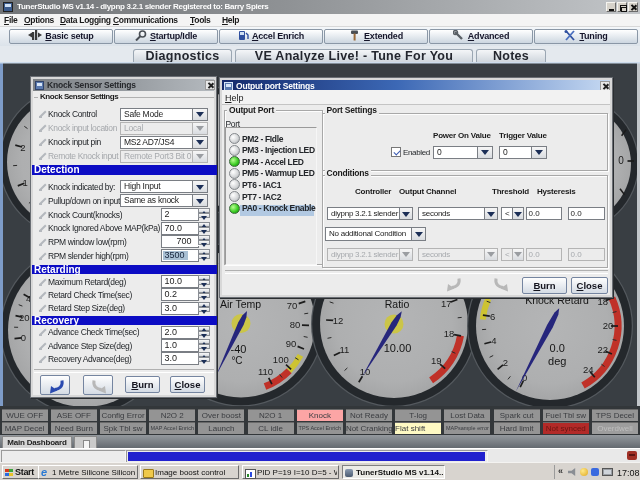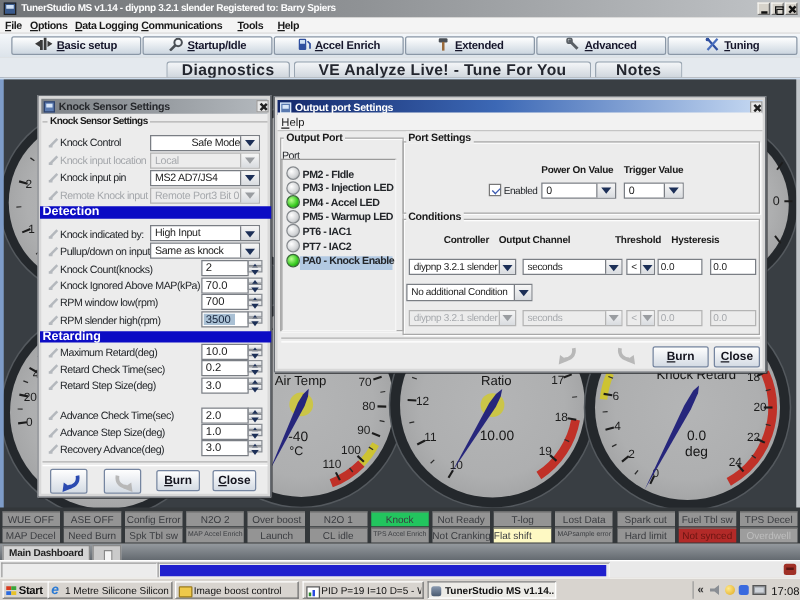--- a/index.html
+++ b/index.html
@@ -267,21 +267,21 @@
 <rect x="637" y="62" width="3" height="372" fill="#c2c6ca"></rect>
 <rect x="0" y="62" width="640" height="1.5" fill="#cddcEC"></rect>
 </svg></div>
 <div class="abs" style="left:0;top:406px;width:640px;height:29px;background:#33373a;z-index:3;">
 <div class="abs" style="left:1.5px;top:3px;width:46.2px;height:12px;background:#949494;border-top:1px solid #6a6a6a;box-sizing:border-box;text-align:center;font-size:8px;color:#3a3c40;line-height:11px;white-space:nowrap;overflow:hidden;">WUE OFF</div>
 <div class="abs" style="left:50.7px;top:3px;width:46.2px;height:12px;background:#949494;border-top:1px solid #6a6a6a;box-sizing:border-box;text-align:center;font-size:8px;color:#3a3c40;line-height:11px;white-space:nowrap;overflow:hidden;">ASE OFF</div>
 <div class="abs" style="left:99.9px;top:3px;width:46.2px;height:12px;background:#949494;border-top:1px solid #6a6a6a;box-sizing:border-box;text-align:center;font-size:8px;color:#3a3c40;line-height:11px;white-space:nowrap;overflow:hidden;">Config Error</div>
 <div class="abs" style="left:149.10000000000002px;top:3px;width:46.2px;height:12px;background:#949494;border-top:1px solid #6a6a6a;box-sizing:border-box;text-align:center;font-size:8px;color:#3a3c40;line-height:11px;white-space:nowrap;overflow:hidden;">N2O 2</div>
 <div class="abs" style="left:198.3px;top:3px;width:46.2px;height:12px;background:#949494;border-top:1px solid #6a6a6a;box-sizing:border-box;text-align:center;font-size:8px;color:#3a3c40;line-height:11px;white-space:nowrap;overflow:hidden;">Over boost</div>
 <div class="abs" style="left:247.5px;top:3px;width:46.2px;height:12px;background:#949494;border-top:1px solid #6a6a6a;box-sizing:border-box;text-align:center;font-size:8px;color:#3a3c40;line-height:11px;white-space:nowrap;overflow:hidden;">N2O 1</div>
-<div class="abs" style="left:296.70000000000005px;top:3px;width:46.2px;height:12px;background:#22c55e;border-top:1px solid #6a6a6a;box-sizing:border-box;text-align:center;font-size:8px;color:#3a3c40;line-height:11px;white-space:nowrap;overflow:hidden;">Knock</div>
+<div class="abs" style="left:296.70000000000005px;top:3px;width:46.2px;height:12px;background:#fca5a5;border-top:1px solid #6a6a6a;box-sizing:border-box;text-align:center;font-size:8px;color:#3a3c40;line-height:11px;white-space:nowrap;overflow:hidden;">Knock</div>
 <div class="abs" style="left:345.90000000000003px;top:3px;width:46.2px;height:12px;background:#949494;border-top:1px solid #6a6a6a;box-sizing:border-box;text-align:center;font-size:8px;color:#3a3c40;line-height:11px;white-space:nowrap;overflow:hidden;">Not Ready</div>
 <div class="abs" style="left:395.1px;top:3px;width:46.2px;height:12px;background:#949494;border-top:1px solid #6a6a6a;box-sizing:border-box;text-align:center;font-size:8px;color:#3a3c40;line-height:11px;white-space:nowrap;overflow:hidden;">T-log</div>
 <div class="abs" style="left:444.3px;top:3px;width:46.2px;height:12px;background:#949494;border-top:1px solid #6a6a6a;box-sizing:border-box;text-align:center;font-size:8px;color:#3a3c40;line-height:11px;white-space:nowrap;overflow:hidden;">Lost Data</div>
 <div class="abs" style="left:493.5px;top:3px;width:46.2px;height:12px;background:#949494;border-top:1px solid #6a6a6a;box-sizing:border-box;text-align:center;font-size:8px;color:#3a3c40;line-height:11px;white-space:nowrap;overflow:hidden;">Spark cut</div>
 <div class="abs" style="left:542.7px;top:3px;width:46.2px;height:12px;background:#949494;border-top:1px solid #6a6a6a;box-sizing:border-box;text-align:center;font-size:8px;color:#3a3c40;line-height:11px;white-space:nowrap;overflow:hidden;">Fuel Tbl sw</div>
 <div class="abs" style="left:591.9000000000001px;top:3px;width:46.2px;height:12px;background:#949494;border-top:1px solid #6a6a6a;box-sizing:border-box;text-align:center;font-size:8px;color:#3a3c40;line-height:11px;white-space:nowrap;overflow:hidden;">TPS Decel</div>
 <div class="abs" style="left:1.5px;top:16px;width:46.2px;height:12px;background:#949494;border-top:1px solid #6a6a6a;box-sizing:border-box;text-align:center;font-size:8px;color:#3a3c40;line-height:11px;white-space:nowrap;overflow:hidden;">MAP Decel</div>
 <div class="abs" style="left:50.7px;top:16px;width:46.2px;height:12px;background:#949494;border-top:1px solid #6a6a6a;box-sizing:border-box;text-align:center;font-size:8px;color:#3a3c40;line-height:11px;white-space:nowrap;overflow:hidden;">Need Burn</div>
 <div class="abs" style="left:99.9px;top:16px;width:46.2px;height:12px;background:#949494;border-top:1px solid #6a6a6a;box-sizing:border-box;text-align:center;font-size:8px;color:#3a3c40;line-height:11px;white-space:nowrap;overflow:hidden;">Spk Tbl sw</div>
 <div class="abs" style="left:149.10000000000002px;top:16px;width:46.2px;height:12px;background:#949494;border-top:1px solid #6a6a6a;box-sizing:border-box;text-align:center;font-size:5.5px;color:#3a3c40;line-height:11px;white-space:nowrap;overflow:hidden;">MAP Accel Enrich</div>
@@ -362,21 +362,21 @@
         <div style="position:absolute;left:3.5px;top:0.5px;width:1.6px;height:7px;background:#202020;transform:rotate(-45deg);"></div>
       </div>
 </div>
 <div class="abs" style="left:3px;top:20px;width:180px;height:1px;background:#b0b0b0;"></div>
 <div class="abs" style="left:7px;top:15px;font-size:8px;font-weight:bold;color:#1a1a1a;background:#ececec;padding:0 2px;letter-spacing:-0.45px;">Knock Sensor Settings</div>
 <div style="position:absolute;left:8px;top:33px;width:8px;height:8px;">
       <div style="position:absolute;left:3px;top:0px;width:2px;height:8px;background:#b4b8bd;transform:rotate(45deg);"></div>
       <div style="position:absolute;left:0px;top:6px;width:3px;height:2px;background:#b4b8bd;"></div>
     </div>
 <div style="position:absolute;left:17px;top:32px;font-size:8.5px;color:#23262a;white-space:nowrap;letter-spacing:-0.35px;">Knock Control</div>
-<div style="position:absolute;left:89px;top:30.5px;width:88px;height:13px;background:#ffffff;border:1px solid #7a7e84;box-sizing:border-box;text-align:right;">
+<div style="position:absolute;left:89px;top:30.5px;width:88px;height:13px;background:#ffffff;border:1px solid #7a7e84;box-sizing:border-box;">
       <div style="position:absolute;left:3px;top:0;right:15px;height:11px;line-height:11px;font-size:8.5px;color:#1c1c1c;white-space:nowrap;overflow:hidden;letter-spacing:-0.25px;">Safe Mode</div>
       <div style="position:absolute;right:0;top:0;width:14px;height:11px;background:linear-gradient(#f6f6f6,#d9dce0);border-left:1px solid #7a7e84;">
         <div style="position:absolute;left:50%;top:50%;margin:-2px 0 0 -4px;width:0;height:0;border-left:4px solid transparent;border-right:4px solid transparent;border-top:5px solid #1c2f57;"></div>
       </div>
     </div>
 <div style="position:absolute;left:8px;top:47px;width:8px;height:8px;">
       <div style="position:absolute;left:3px;top:0px;width:2px;height:8px;background:#b4b8bd;transform:rotate(45deg);"></div>
       <div style="position:absolute;left:0px;top:6px;width:3px;height:2px;background:#b4b8bd;"></div>
     </div>
 <div style="position:absolute;left:17px;top:46px;font-size:8.5px;color:#a4a7ab;white-space:nowrap;letter-spacing:-0.35px;">Knock input location</div>
@@ -458,21 +458,21 @@
     </div>
     <div style="position:absolute;left:166.5px;top:149.5px;width:12px;height:5px;background:linear-gradient(#f8f8f8,#d8dbdf);border:1px solid #8a8e94;box-sizing:border-box;">
       <div style="position:absolute;left:2px;top:2px;width:0;height:0;border-left:3px solid transparent;border-right:3px solid transparent;border-top:4px solid #1c2f57;"></div>
     </div>
 <div style="position:absolute;left:8px;top:160.5px;width:8px;height:8px;">
       <div style="position:absolute;left:3px;top:0px;width:2px;height:8px;background:#b4b8bd;transform:rotate(45deg);"></div>
       <div style="position:absolute;left:0px;top:6px;width:3px;height:2px;background:#b4b8bd;"></div>
     </div>
 <div style="position:absolute;left:17px;top:159.5px;font-size:8.5px;color:#23262a;white-space:nowrap;letter-spacing:-0.35px;">RPM window low(rpm)</div>
 <div style="position:absolute;left:129.5px;top:158.0px;width:38px;height:13px;background:#fff;border:1px solid #7a7e84;box-sizing:border-box;">
-      <div style="position:absolute;left:1px;top:1px;bottom:1px;width:23px;background:#ffffff;line-height:9px;font-size:9px;color:#1c1c1c;padding-left:2px;">700</div>
+      <div style="position:absolute;left:1px;top:1px;bottom:1px;width:23px;background:#ffffff;line-height:9px;font-size:9px;color:#1c1c1c;padding-left:14px;">700</div>
     </div>
     <div style="position:absolute;left:166.5px;top:158.0px;width:12px;height:5px;background:linear-gradient(#f8f8f8,#d8dbdf);border:1px solid #8a8e94;box-sizing:border-box;">
       <div style="position:absolute;left:2px;top:1.5px;width:0;height:0;border-left:3px solid transparent;border-right:3px solid transparent;border-bottom:4px solid #1c2f57;"></div>
     </div>
     <div style="position:absolute;left:166.5px;top:163.0px;width:12px;height:5px;background:linear-gradient(#f8f8f8,#d8dbdf);border:1px solid #8a8e94;box-sizing:border-box;">
       <div style="position:absolute;left:2px;top:2px;width:0;height:0;border-left:3px solid transparent;border-right:3px solid transparent;border-top:4px solid #1c2f57;"></div>
     </div>
 <div style="position:absolute;left:8px;top:174.5px;width:8px;height:8px;">
       <div style="position:absolute;left:3px;top:0px;width:2px;height:8px;background:#b4b8bd;transform:rotate(45deg);"></div>
       <div style="position:absolute;left:0px;top:6px;width:3px;height:2px;background:#b4b8bd;"></div>
@@ -523,20 +523,21 @@
 <div style="position:absolute;left:17px;top:226px;font-size:8.5px;color:#23262a;white-space:nowrap;letter-spacing:-0.35px;">Retard Step Size(deg)</div>
 <div style="position:absolute;left:129.5px;top:224.5px;width:38px;height:13px;background:#fff;border:1px solid #7a7e84;box-sizing:border-box;">
       <div style="position:absolute;left:1px;top:1px;bottom:1px;width:23px;background:#ffffff;line-height:9px;font-size:9px;color:#1c1c1c;padding-left:2px;">3.0</div>
     </div>
     <div style="position:absolute;left:166.5px;top:224.5px;width:12px;height:5px;background:linear-gradient(#f8f8f8,#d8dbdf);border:1px solid #8a8e94;box-sizing:border-box;">
       <div style="position:absolute;left:2px;top:1.5px;width:0;height:0;border-left:3px solid transparent;border-right:3px solid transparent;border-bottom:4px solid #1c2f57;"></div>
     </div>
     <div style="position:absolute;left:166.5px;top:229.5px;width:12px;height:5px;background:linear-gradient(#f8f8f8,#d8dbdf);border:1px solid #8a8e94;box-sizing:border-box;">
       <div style="position:absolute;left:2px;top:2px;width:0;height:0;border-left:3px solid transparent;border-right:3px solid transparent;border-top:4px solid #1c2f57;"></div>
     </div>
+<div style="position:absolute;left:1px;top:238.5px;width:185px;height:9.5px;background:#0c0cc4;color:#fff;font-weight:bold;font-size:10px;line-height:9.5px;padding-left:2px;box-sizing:border-box;">Recovery</div>
 <div style="position:absolute;left:8px;top:251px;width:8px;height:8px;">
       <div style="position:absolute;left:3px;top:0px;width:2px;height:8px;background:#b4b8bd;transform:rotate(45deg);"></div>
       <div style="position:absolute;left:0px;top:6px;width:3px;height:2px;background:#b4b8bd;"></div>
     </div>
 <div style="position:absolute;left:17px;top:250px;font-size:8.5px;color:#23262a;white-space:nowrap;letter-spacing:-0.35px;">Advance Check Time(sec)</div>
 <div style="position:absolute;left:129.5px;top:248.5px;width:38px;height:13px;background:#fff;border:1px solid #7a7e84;box-sizing:border-box;">
       <div style="position:absolute;left:1px;top:1px;bottom:1px;width:23px;background:#ffffff;line-height:9px;font-size:9px;color:#1c1c1c;padding-left:2px;">2.0</div>
     </div>
     <div style="position:absolute;left:166.5px;top:248.5px;width:12px;height:5px;background:linear-gradient(#f8f8f8,#d8dbdf);border:1px solid #8a8e94;box-sizing:border-box;">
       <div style="position:absolute;left:2px;top:1.5px;width:0;height:0;border-left:3px solid transparent;border-right:3px solid transparent;border-bottom:4px solid #1c2f57;"></div>

